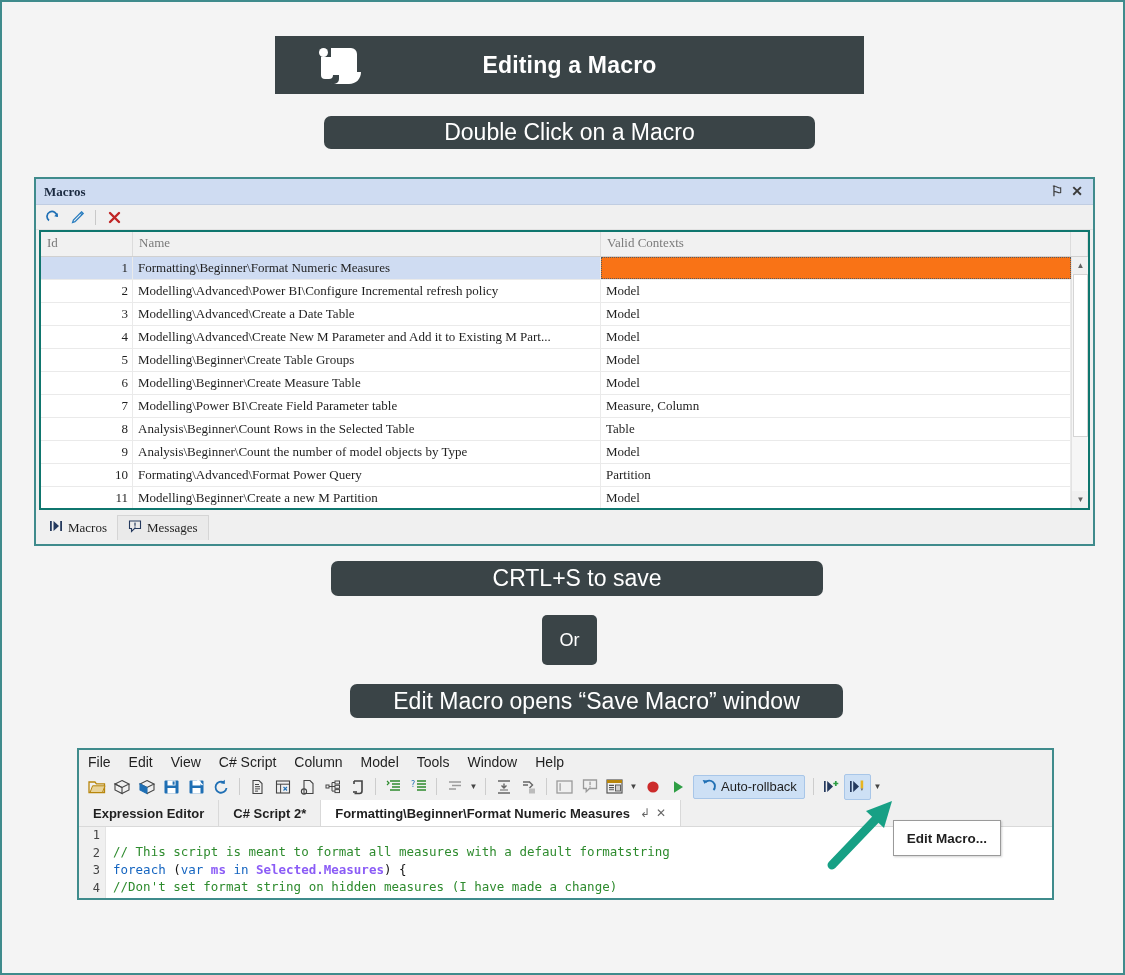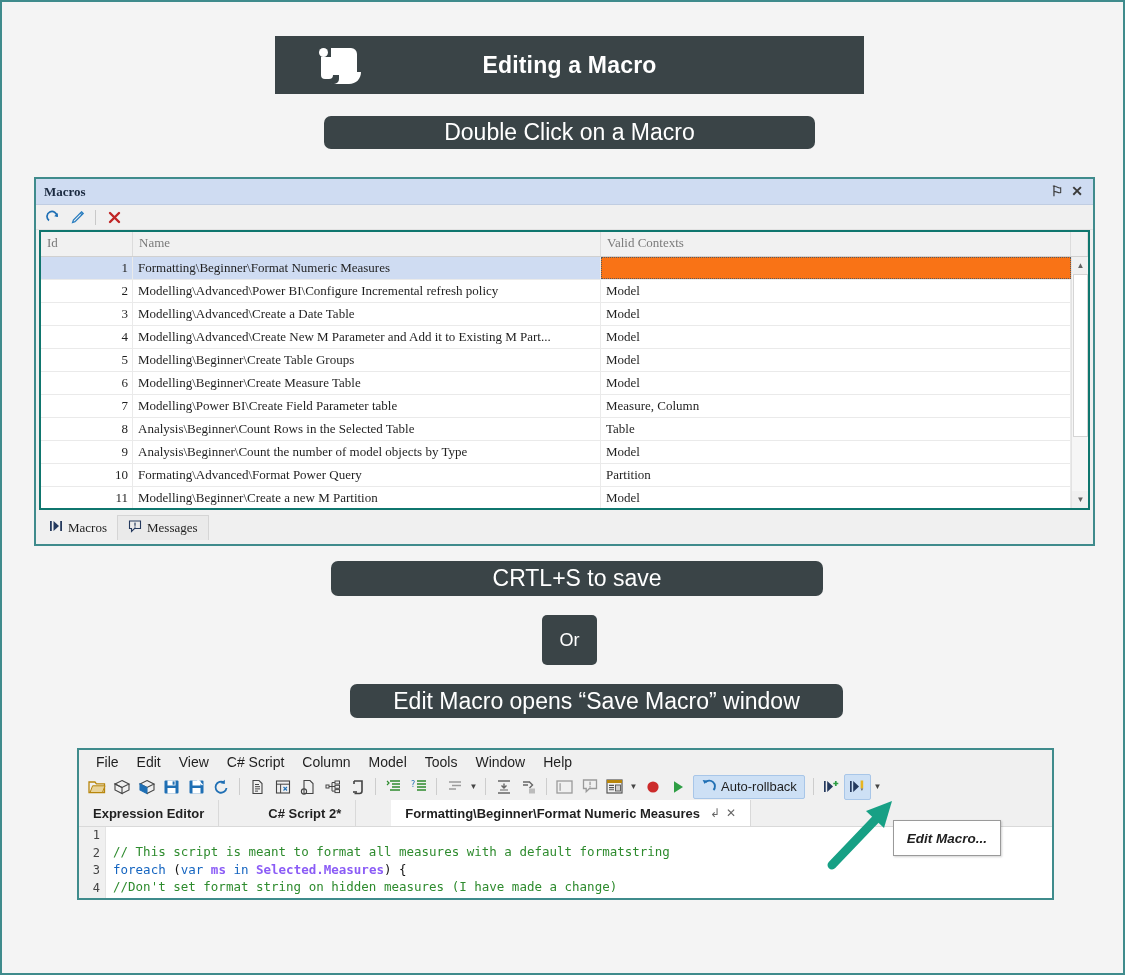--- a/index.html
+++ b/index.html
@@ -233,21 +233,20 @@
     width: 977px; height: 152px;
     box-sizing: border-box;
     border: 2px solid #3f8b8c;
     background: #f0f0f0;
     overflow: hidden;
   }
   .menubar {
     height: 23px;
     display: flex;
     align-items: center;
-    padding-left: 8px;
     gap: 0px;
     font-size: 14px;
     color: #1f1f1f;
     background: #f0f0f0;
   }
   .menubar .mi {
     padding: 2px 9px;
     white-space: nowrap;
   }
   .etoolbar {
@@ -285,21 +284,20 @@
     border: 1px solid #a8c6e8;
     border-radius: 2px;
   }
 
   .editor-tabs {
     height: 26px;
     display: flex;
     align-items: stretch;
     background: #f0f0f0;
     border-bottom: 1px solid #d9d9d9;
-    gap: 35px;
   }
   .etab {
     display: flex;
     align-items: center;
     padding: 0 14px;
     font-size: 13px;
     font-weight: bold;
     color: #1f1f1f;
     background: #f0f0f0;
     border-right: 1px solid #d9d9d9;
@@ -365,21 +363,20 @@
     background: #ffffff;
     border: 1px solid #9a9a9a;
     display: flex;
     align-items: center;
     justify-content: center;
     font-size: 13.5px;
     font-weight: bold;
     color: #1f1f1f;
     box-shadow: 1px 1px 2px rgba(0,0,0,0.18);
     z-index: 20;
-    font-style: italic;
   }
   .green-arrow {
     position: absolute;
     left: 818px; top: 797px;
     width: 80px; height: 72px;
     z-index: 19;
   }
 </style>
 </head>
 <body>

